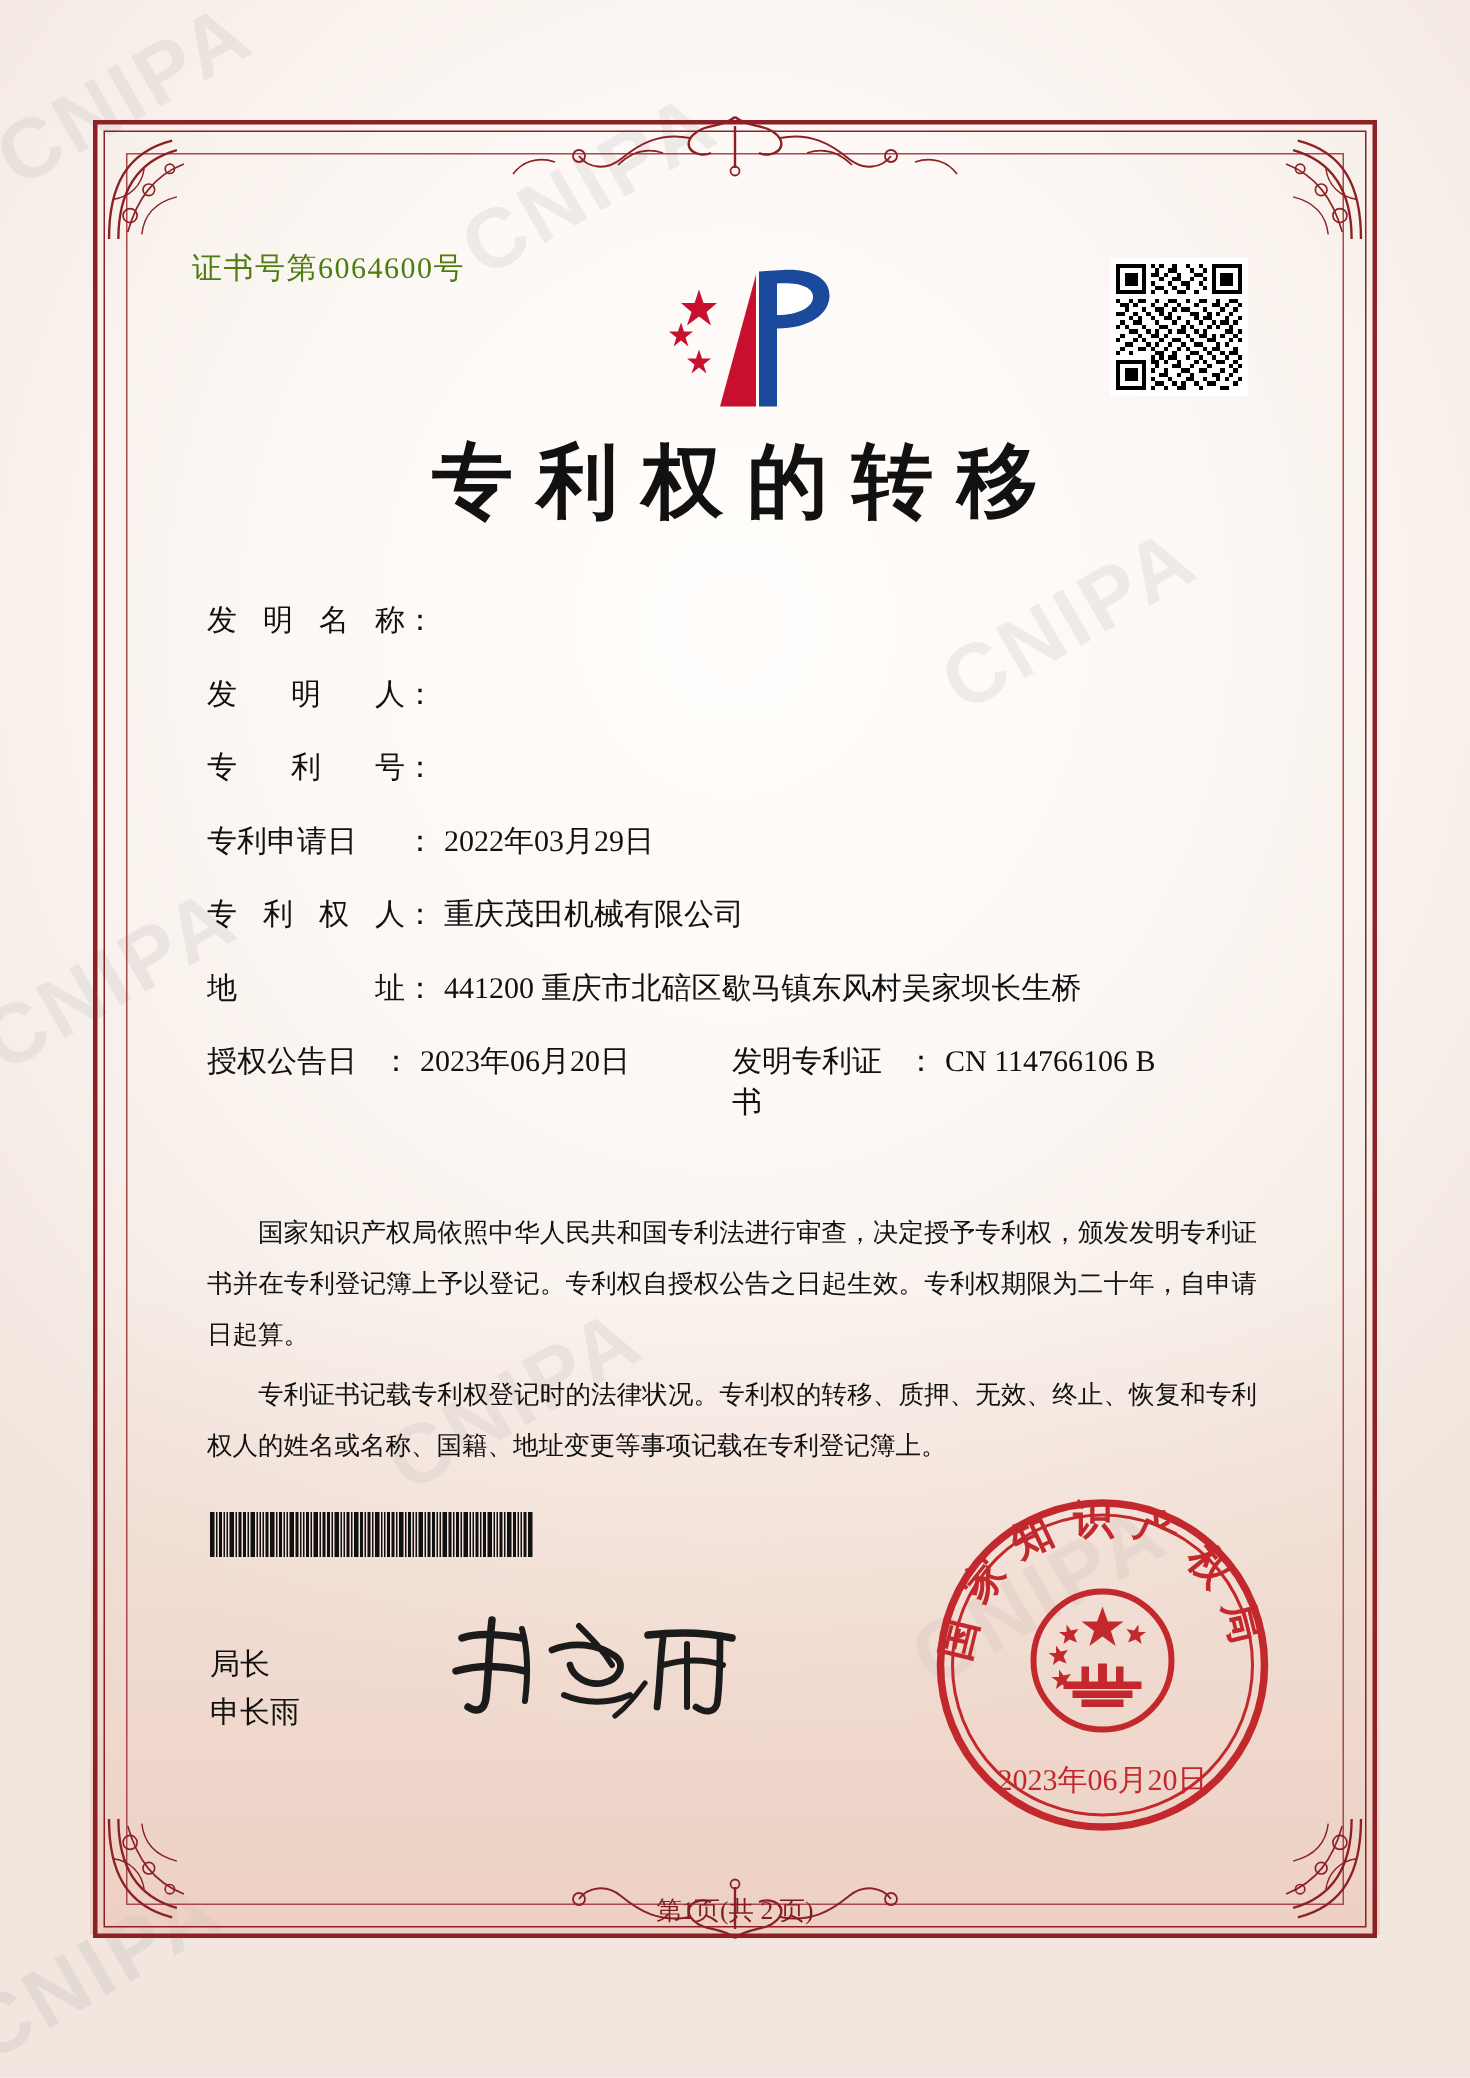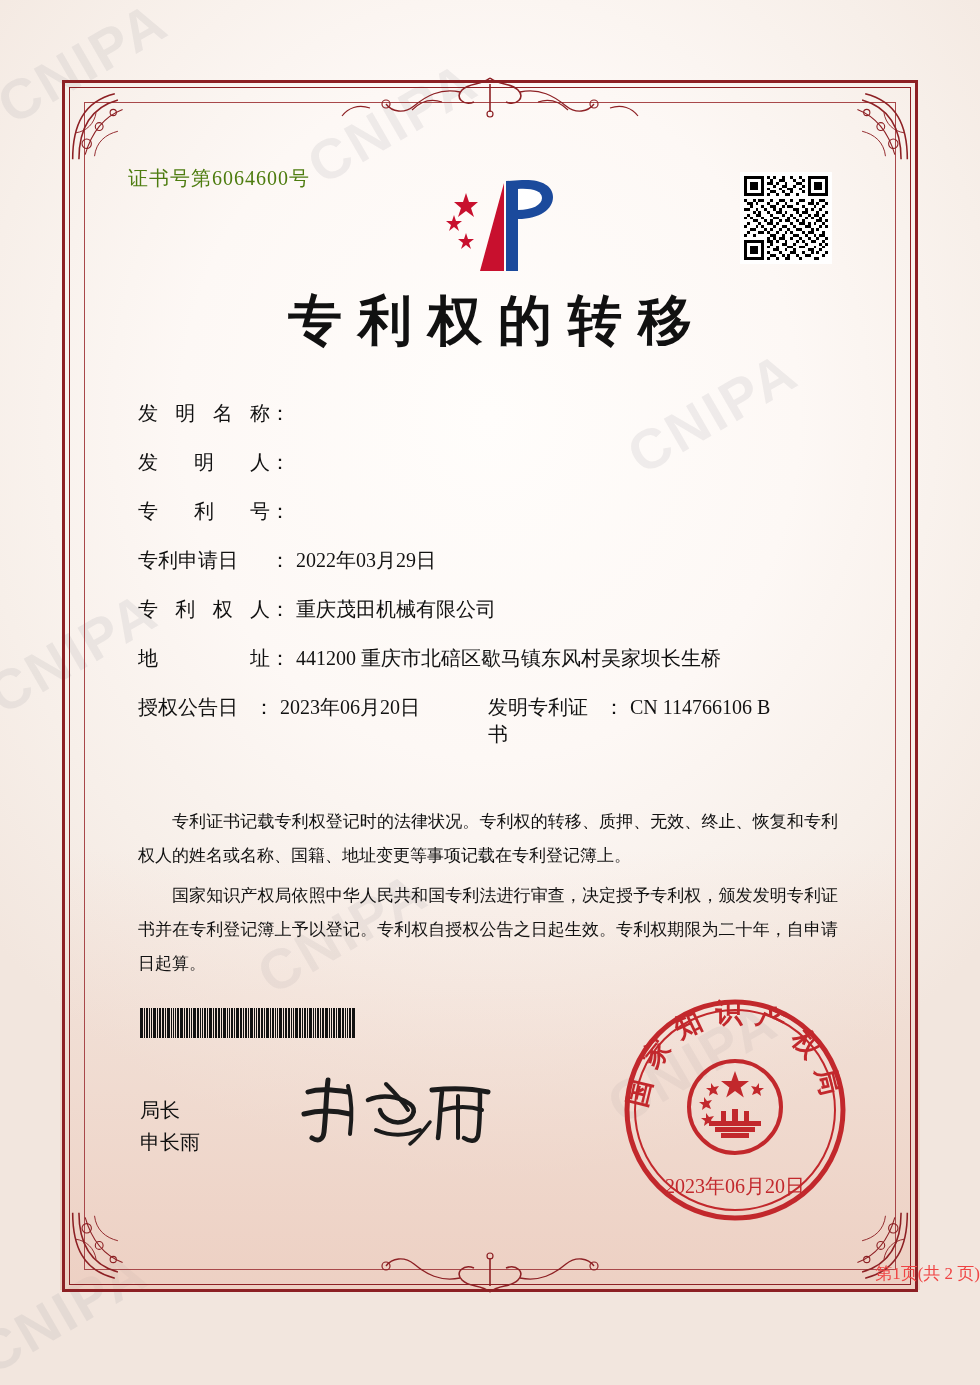--- a/index.html
+++ b/index.html
@@ -209,23 +209,23 @@
   .seal {
     position: absolute;
     left: 620px; top: 995px;
     width: 230px; height: 230px;
   }
   .seal svg { width: 100%; height: 100%; display: block; }
 
   .page-num {
     position: absolute;
     left: 0; right: 0; top: 1262px;
-    text-align: right;
+    text-align: center;
     font-size: 17px;
-    color: #ef4444;
+    color: #7f1d1d;
   }
 
   .footer-note {
     position: absolute;
     left: 50%;
     transform: translateX(-50%);
     top: 1388px;
     font-size: 18px;
     color: #111;
     border: 1px solid #7a7a7a;
@@ -632,22 +632,22 @@
       </span>
       <span class="part2">
         <span class="lbl-pub">发明专利证书</span>
         <span class="f-colon">：</span>
         <span>CN 114766106 B</span>
       </span>
     </div>
   </div>
 
   <div class="paragraphs">
+    <p>国家知识产权局依照中华人民共和国专利法进行审查，决定授予专利权，颁发发明专利证书并在专利登记簿上予以登记。专利权自授权公告之日起生效。专利权期限为二十年，自申请日起算。</p>
     <p>专利证书记载专利权登记时的法律状况。专利权的转移、质押、无效、终止、恢复和专利权人的姓名或名称、国籍、地址变更等事项记载在专利登记簿上。</p>
-    <p>国家知识产权局依照中华人民共和国专利法进行审查，决定授予专利权，颁发发明专利证书并在专利登记簿上予以登记。专利权自授权公告之日起生效。专利权期限为二十年，自申请日起算。</p>
   </div>
 
   <div class="barcode">
     <i style="width:3px"></i>
       <i style="width:1px"></i>
       <i style="width:2px"></i>
       <i style="width:1px"></i>
     <i style="width:1px"></i>
       <i style="width:3px"></i>
       <i style="width:1px"></i>

